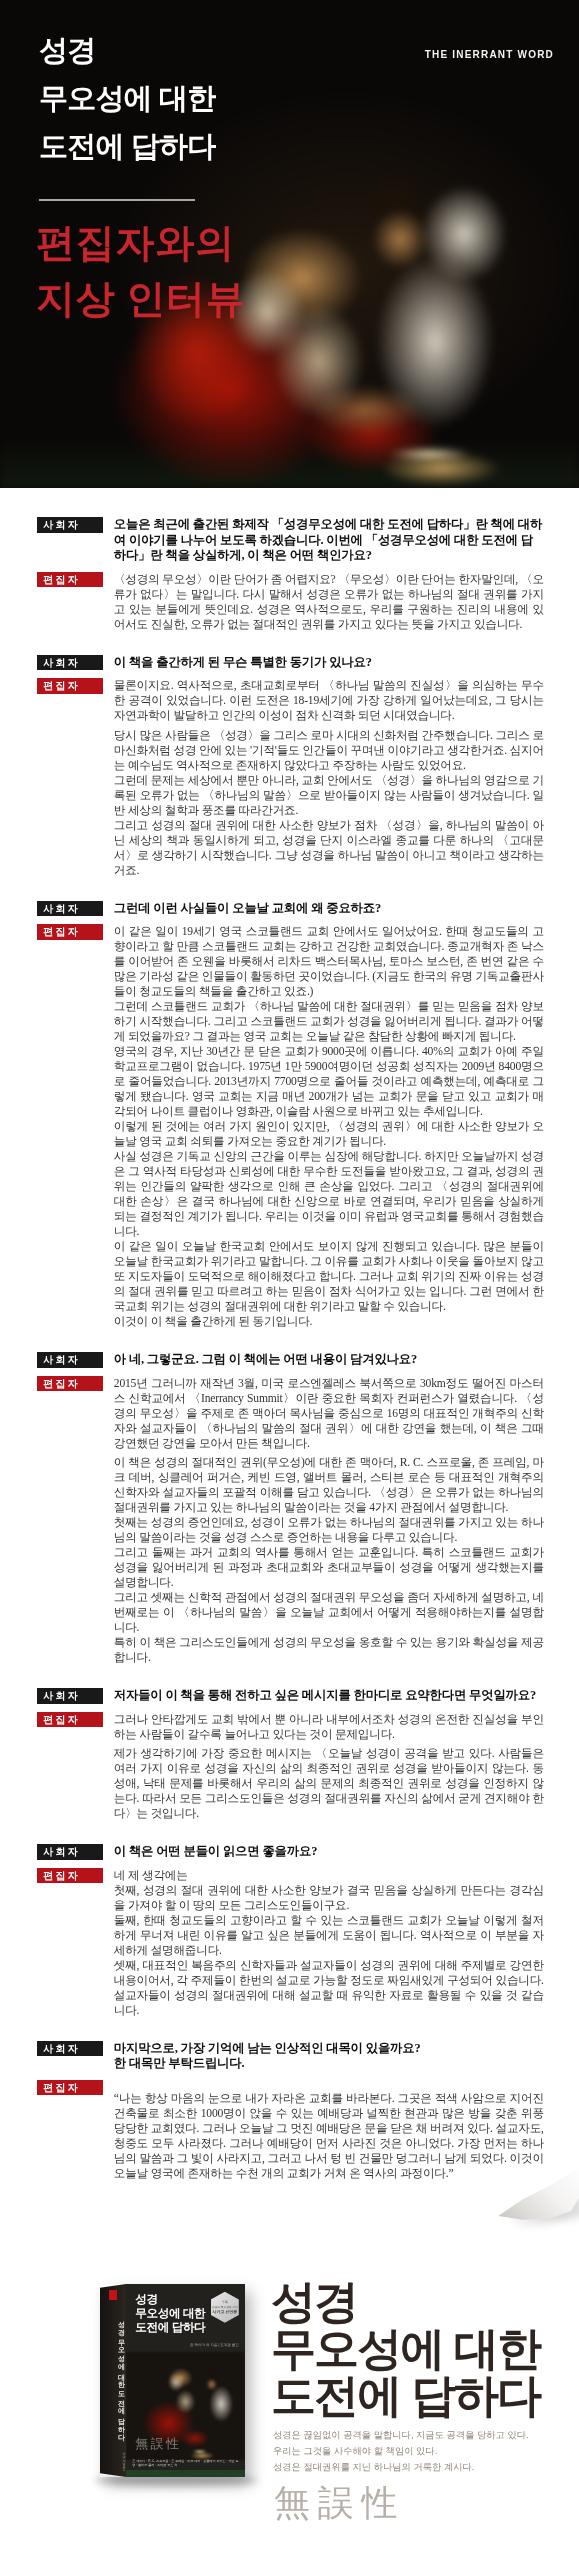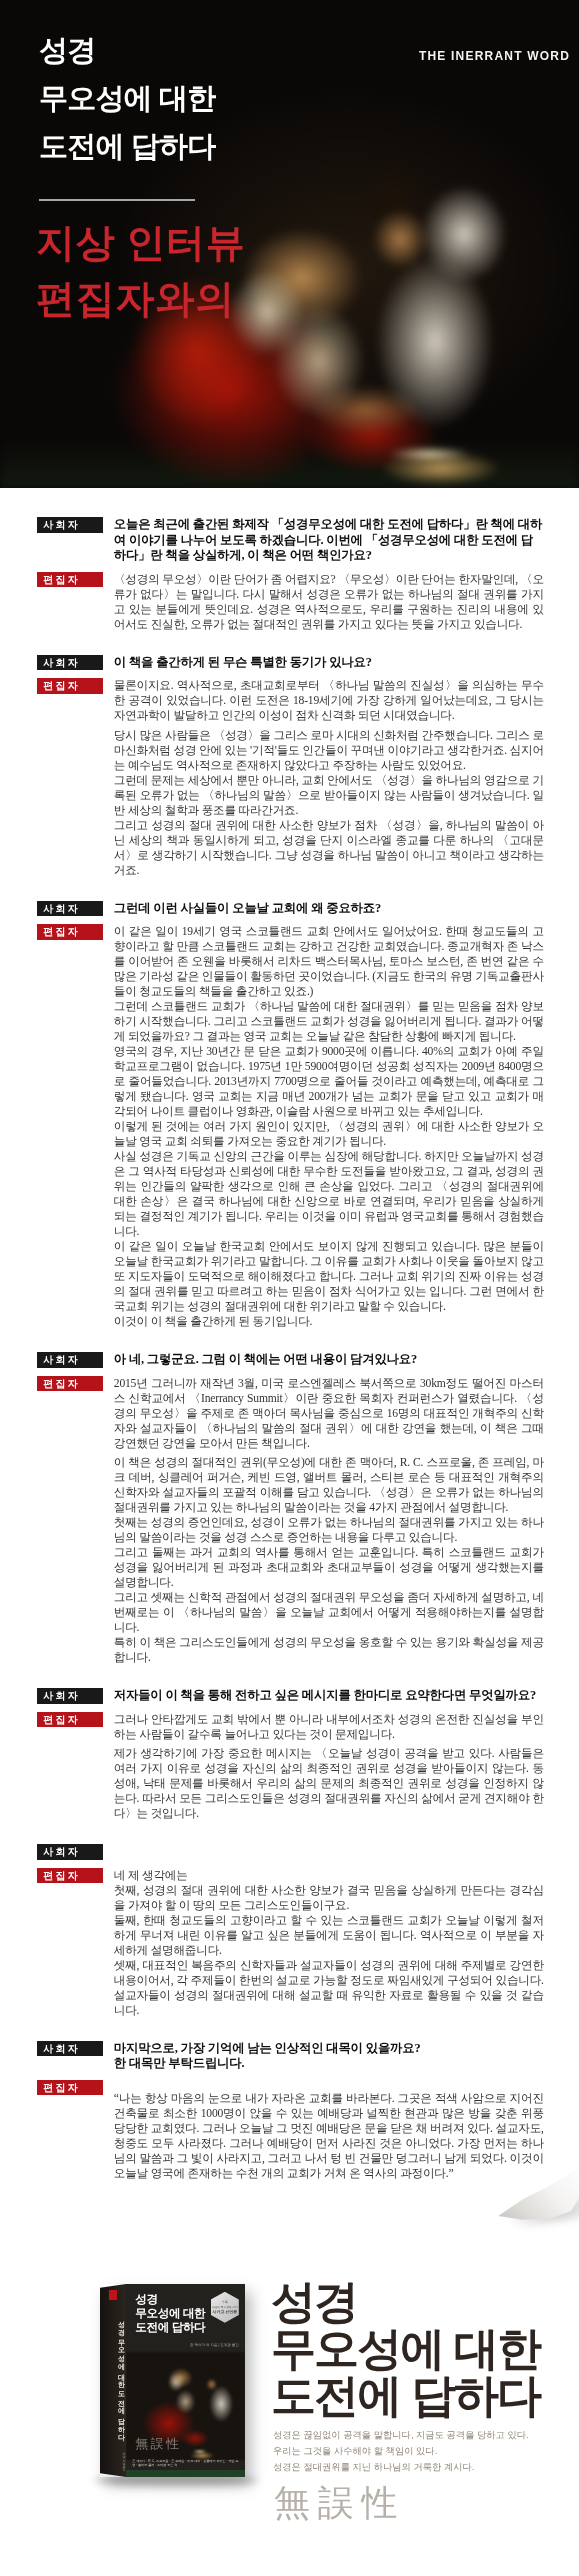--- a/index.html
+++ b/index.html
@@ -19,21 +19,21 @@
       radial-gradient(ellipse 54px 62px at 46% 64%, rgba(214,200,170,.9), transparent 70%),
       radial-gradient(ellipse 66px 81px at 55% 74%, rgba(198,183,148,.85), transparent 70%),
       radial-gradient(ellipse 93px 77px at 52% 57%, rgba(190,140,80,.95), transparent 65%),
       radial-gradient(ellipse 85px 39px at 63% 84%, rgba(150,100,55,.9), transparent 65%),
       radial-gradient(ellipse 93px 108px at 34% 72%, rgba(205,32,10,.75), transparent 70%),
       radial-gradient(ellipse 166px 135px at 40% 80%, rgba(158,18,6,.97), transparent 72%),
       radial-gradient(ellipse 97px 54px at 64% 89%, rgba(168,22,8,.85), transparent 70%),
       radial-gradient(ellipse 325px 247px at 60% 55%, rgba(95,65,32,.28), transparent 72%),
       linear-gradient(to top, rgba(18,28,16,.85), transparent 10%),
       #0a0807;}
-  .brand{position:absolute;top:49px;right:10px;color:#f5f3ef;font-size:12px;font-weight:bold;
+  .brand{position:absolute;top:49px;right:26px;color:#f5f3ef;font-size:10px;font-weight:bold;
          letter-spacing:1.2px;z-index:3;}
   .h-title{position:absolute;top:26px;left:39px;color:#ffffff;font-size:29px;font-weight:800;
            line-height:48px;z-index:3;letter-spacing:-0.8px;}
   .h-divider{position:absolute;top:199px;left:39px;width:156px;height:2.3px;background:#a7a7a7;z-index:3;}
   .h-subtitle{position:absolute;top:215px;left:36px;color:#c8262c;font-size:39px;line-height:56px;
               font-family:"Liberation Serif","DejaVu Serif",serif;font-weight:600;z-index:3;letter-spacing:0.8px;}
 
   
   .article{position:relative;width:580px;height:1699px;box-sizing:border-box;
            padding:29px 0 0 37px;overflow:hidden;font-family:Liberation Serif, serif;}
@@ -118,22 +118,22 @@
   <div class="header">
     <div class="painting"></div>
     <div class="brand">THE INERRANT WORD</div>
     <div class="h-title">
       <div>성경</div>
       <div>무오성에 대한</div>
       <div>도전에 답하다</div>
     </div>
     <div class="h-divider"></div>
     <div class="h-subtitle">
+      <div>편집자와의</div>
       <div>지상 인터뷰</div>
-      <div>편집자와의</div>
     </div>
   </div>
 
   <div class="article">
     <div>
         <section class="qa">
           <div class="row">
             <div class="tag mod">사회자</div>
             <div class="qtext">오늘은 최근에 출간된 화제작 「성경무오성에 대한 도전에 답하다」란 책에 대하여 이야기를 나누어 보도록 하겠습니다. 이번에 「성경무오성에 대한 도전에 답하다」란 책을 상실하게, 이 책은 어떤 책인가요?</div>
           </div>
@@ -203,20 +203,21 @@
             <div class="tag ed">편집자</div>
             <div class="atext">
               <p>그러나 안타깝게도 교회 밖에서 뿐 아니라 내부에서조차 성경의 온전한 진실성을 부인하는 사람들이 갈수록 늘어나고 있다는 것이 문제입니다.</p>
               <p>제가 생각하기에 가장 중요한 메시지는 〈오늘날 성경이 공격을 받고 있다. 사람들은 여러 가지 이유로 성경을 자신의 삶의 최종적인 권위로 성경을 받아들이지 않는다. 동성애, 낙태 문제를 바롯해서 우리의 삶의 문제의 최종적인 권위로 성경을 인정하지 않는다. 따라서 모든 그리스도인들은 성경의 절대권위를 자신의 삶에서 굳게 견지해야 한다〉는 것입니다.</p>
             </div>
           </div>
         </section>
         <section class="qa">
           <div class="row">
             <div class="tag mod">사회자</div>
+            <div class="qtext">이 책은 어떤 분들이 읽으면 좋을까요?</div>
           </div>
           <div class="row arow">
             <div class="tag ed">편집자</div>
             <div class="atext">
               <p>네 제 생각에는
 첫째, 성경의 절대 권위에 대한 사소한 양보가 결국 믿음을 상실하게 만든다는 경각심을 가져야 할 이 땅의 모든 그리스도인들이구요.
 둘째, 한때 청교도들의 고향이라고 할 수 있는 스코틀랜드 교회가 오늘날 이렇게 철저하게 무너져 내린 이유를 알고 싶은 분들에게 도움이 됩니다. 역사적으로 이 부분을 자세하게 설명해줍니다.
 셋째, 대표적인 복음주의 신학자들과 설교자들이 성경의 권위에 대해 주제별로 강연한 내용이어서, 각 주제들이 한번의 설교로 가능할 정도로 짜임새있게 구성되어 있습니다. 설교자들이 성경의 절대권위에 대해 설교할 때 유익한 자료로 활용될 수 있을 것 같습니다.</p>
             </div>
           </div>

